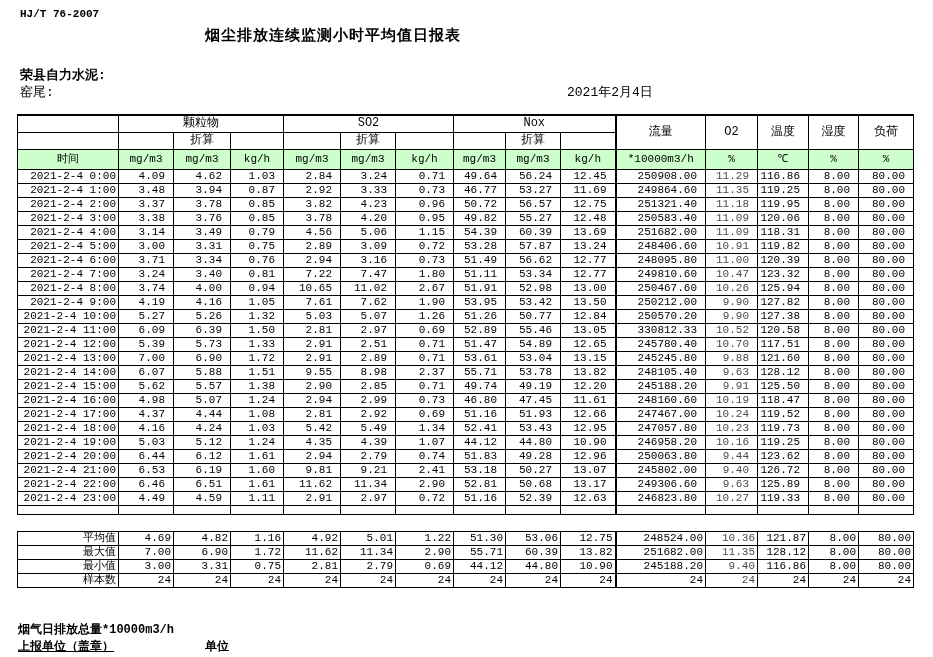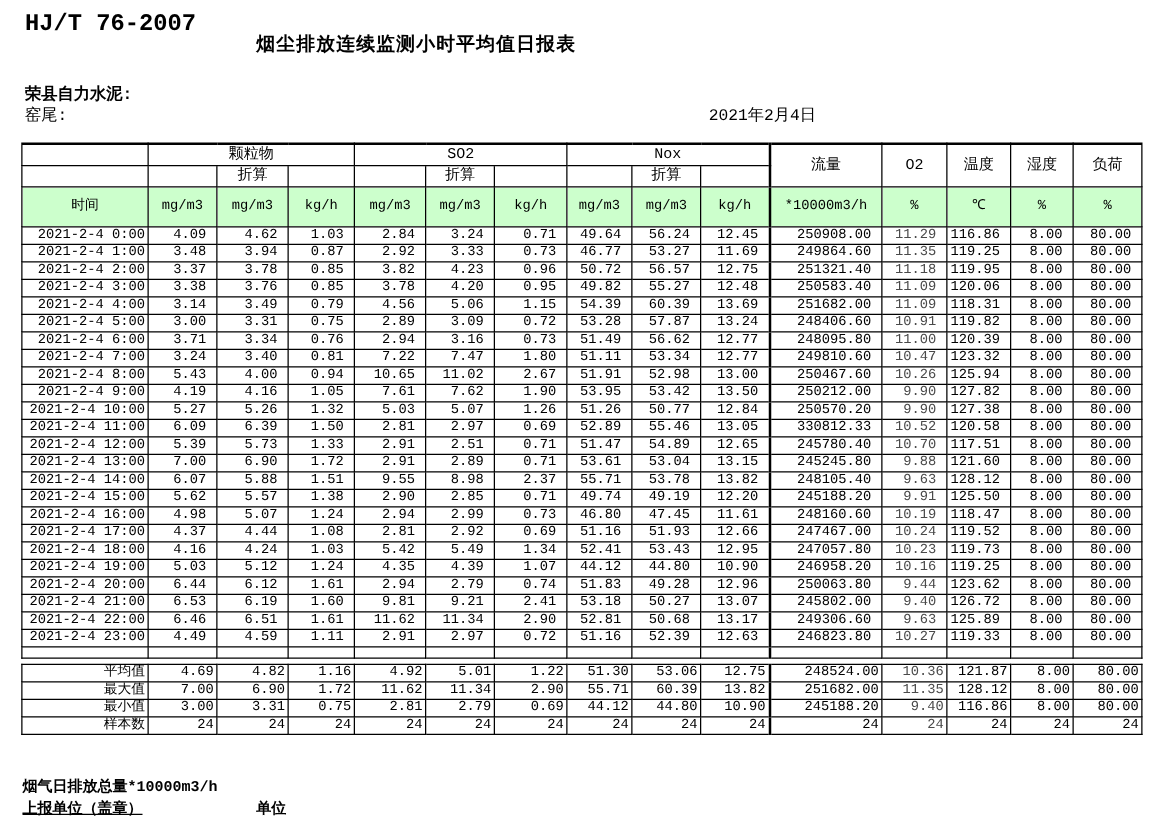--- a/index.html
+++ b/index.html
@@ -2,39 +2,39 @@
 <html><head>
 <meta charset="utf-8">
 <style>
   * { box-sizing: border-box; }
   html,body { margin:0; padding:0; }
   body {
     width: 933px; height: 657px; background: #ffffff; color: #000;
     font-family: "Liberation Mono", "DejaVu Sans Mono", monospace;
     position: relative; overflow: hidden;
   }
-  .std      { position:absolute; left:20px;  top:8px;  font-size:19px; font-weight:bold; }
+  .std      { position:absolute; left:20px;  top:8px;  font-size:11px; font-weight:bold; }
   .title    { position:absolute; left:205px; top:26px; font-size:15px; font-weight:bold; letter-spacing:1px; }
   .company  { position:absolute; left:20px;  top:66px; font-size:13px; font-weight:bold; }
   .station  { position:absolute; left:20px;  top:83px; font-size:13px; font-weight:normal; }
   .date     { position:absolute; left:567px; top:83px; font-size:13px; }
 
   table.tbl {
     position:absolute; left:17px; width:896px;
     border-collapse:collapse; table-layout:fixed;
   }
   table.main { top:114px; border-top:2px solid #000; }
   table.sum  { top:531px;padding-left:21px; }
 
   td {
     border:1px solid #000; font-size:11px; line-height:13px; height:13px;
     padding:0 8px 0 0; text-align:right; white-space:nowrap; overflow:hidden;
   }
   tr.h1 td, tr.h2 td { height:17px; font-size:12px; }
-  tr.h3 td { height:32px; }
+  tr.h3 td { height:20px; }
   td.c { text-align:center; padding:0; }
   tr.green td { background:#ccffcc; }
   td.flowb { border-left:2px solid #000; }
   td.time  { padding-right:2px; }
   td.o2    { color:#4a4a4a; }
   tr.blank td { height:9px; }
   table.sum td { padding-right:2px; height:14px; }
   td.slabel { padding-right:2px; }
   td.dlabel { text-align:left; padding-left:3px; overflow:visible; }
 
@@ -243,21 +243,21 @@
         <td class="v">53.34</td>
         <td class="v">12.77</td>
         <td class="v flowb">249810.60</td>
         <td class="v o2">10.47</td>
         <td class="v">123.32</td>
         <td class="v">8.00</td>
         <td class="v">80.00</td>
       </tr>
       <tr>
         <td class="time">2021-2-4 8:00</td>
-        <td class="v">5.43</td>
+        <td class="v">3.74</td>
         <td class="v">4.00</td>
         <td class="v">0.94</td>
         <td class="v">10.65</td>
         <td class="v">11.02</td>
         <td class="v">2.67</td>
         <td class="v">51.91</td>
         <td class="v">52.98</td>
         <td class="v">13.00</td>
         <td class="v flowb">250467.60</td>
         <td class="v o2">10.26</td>

